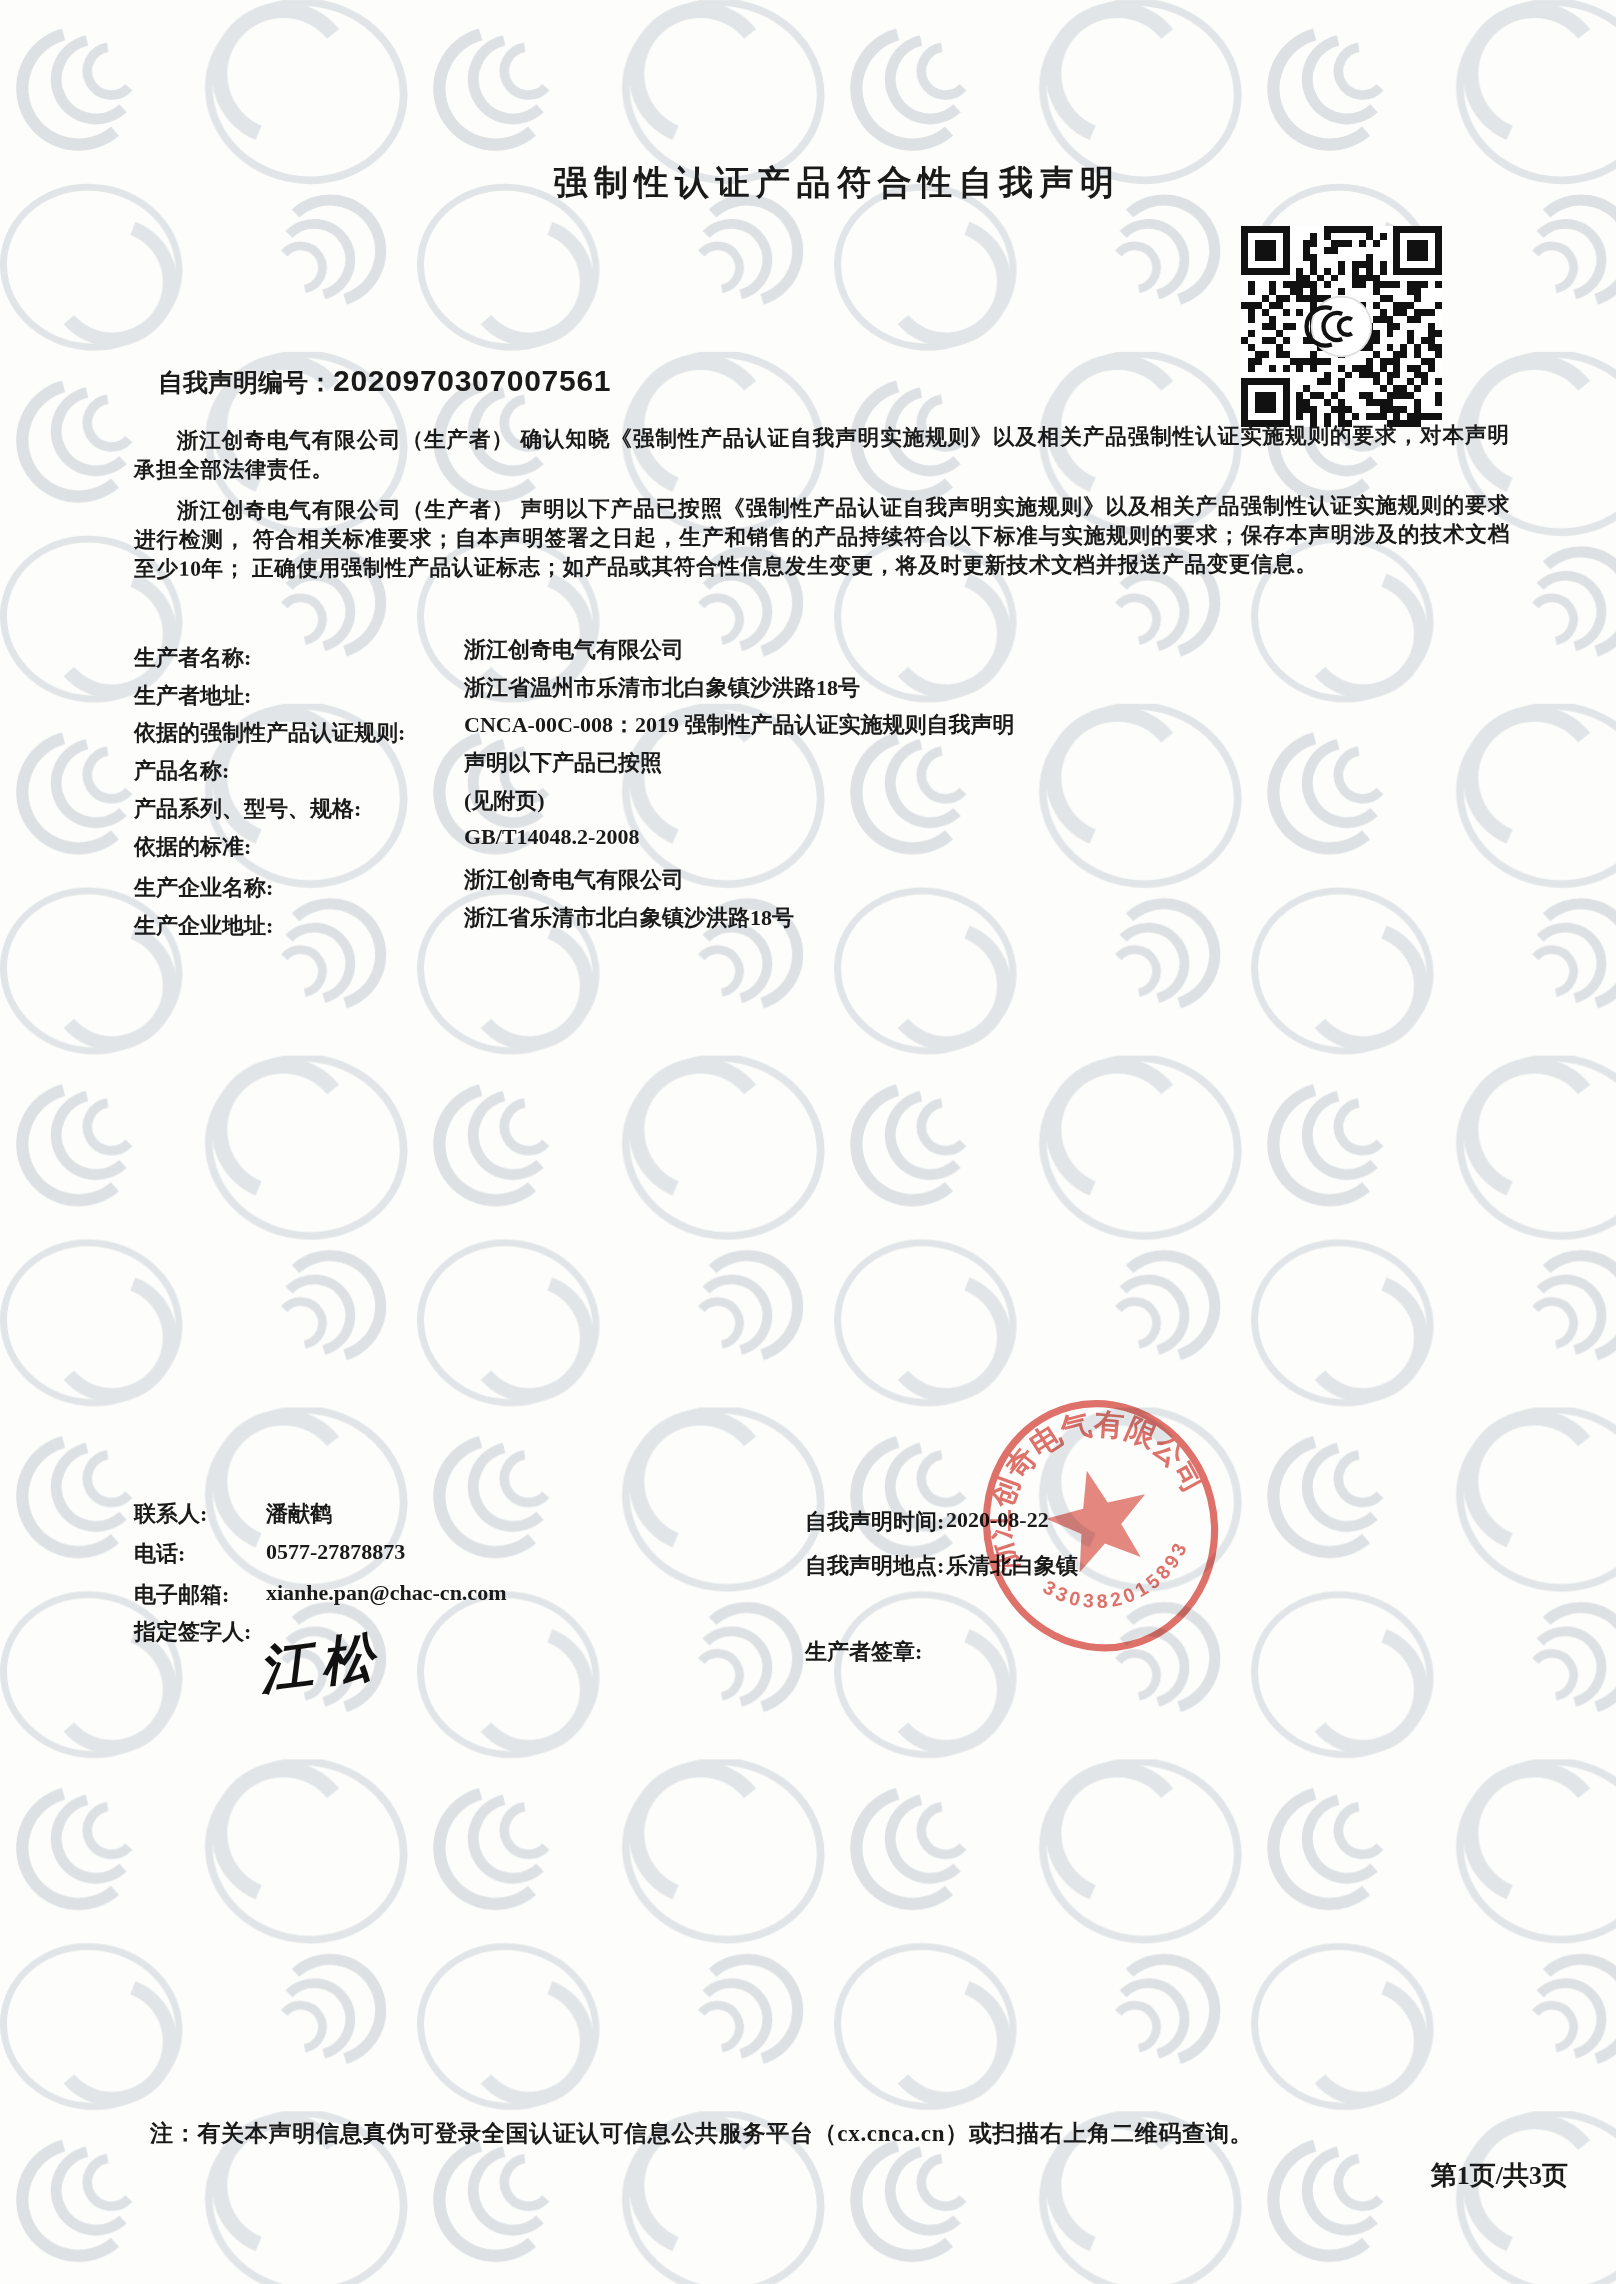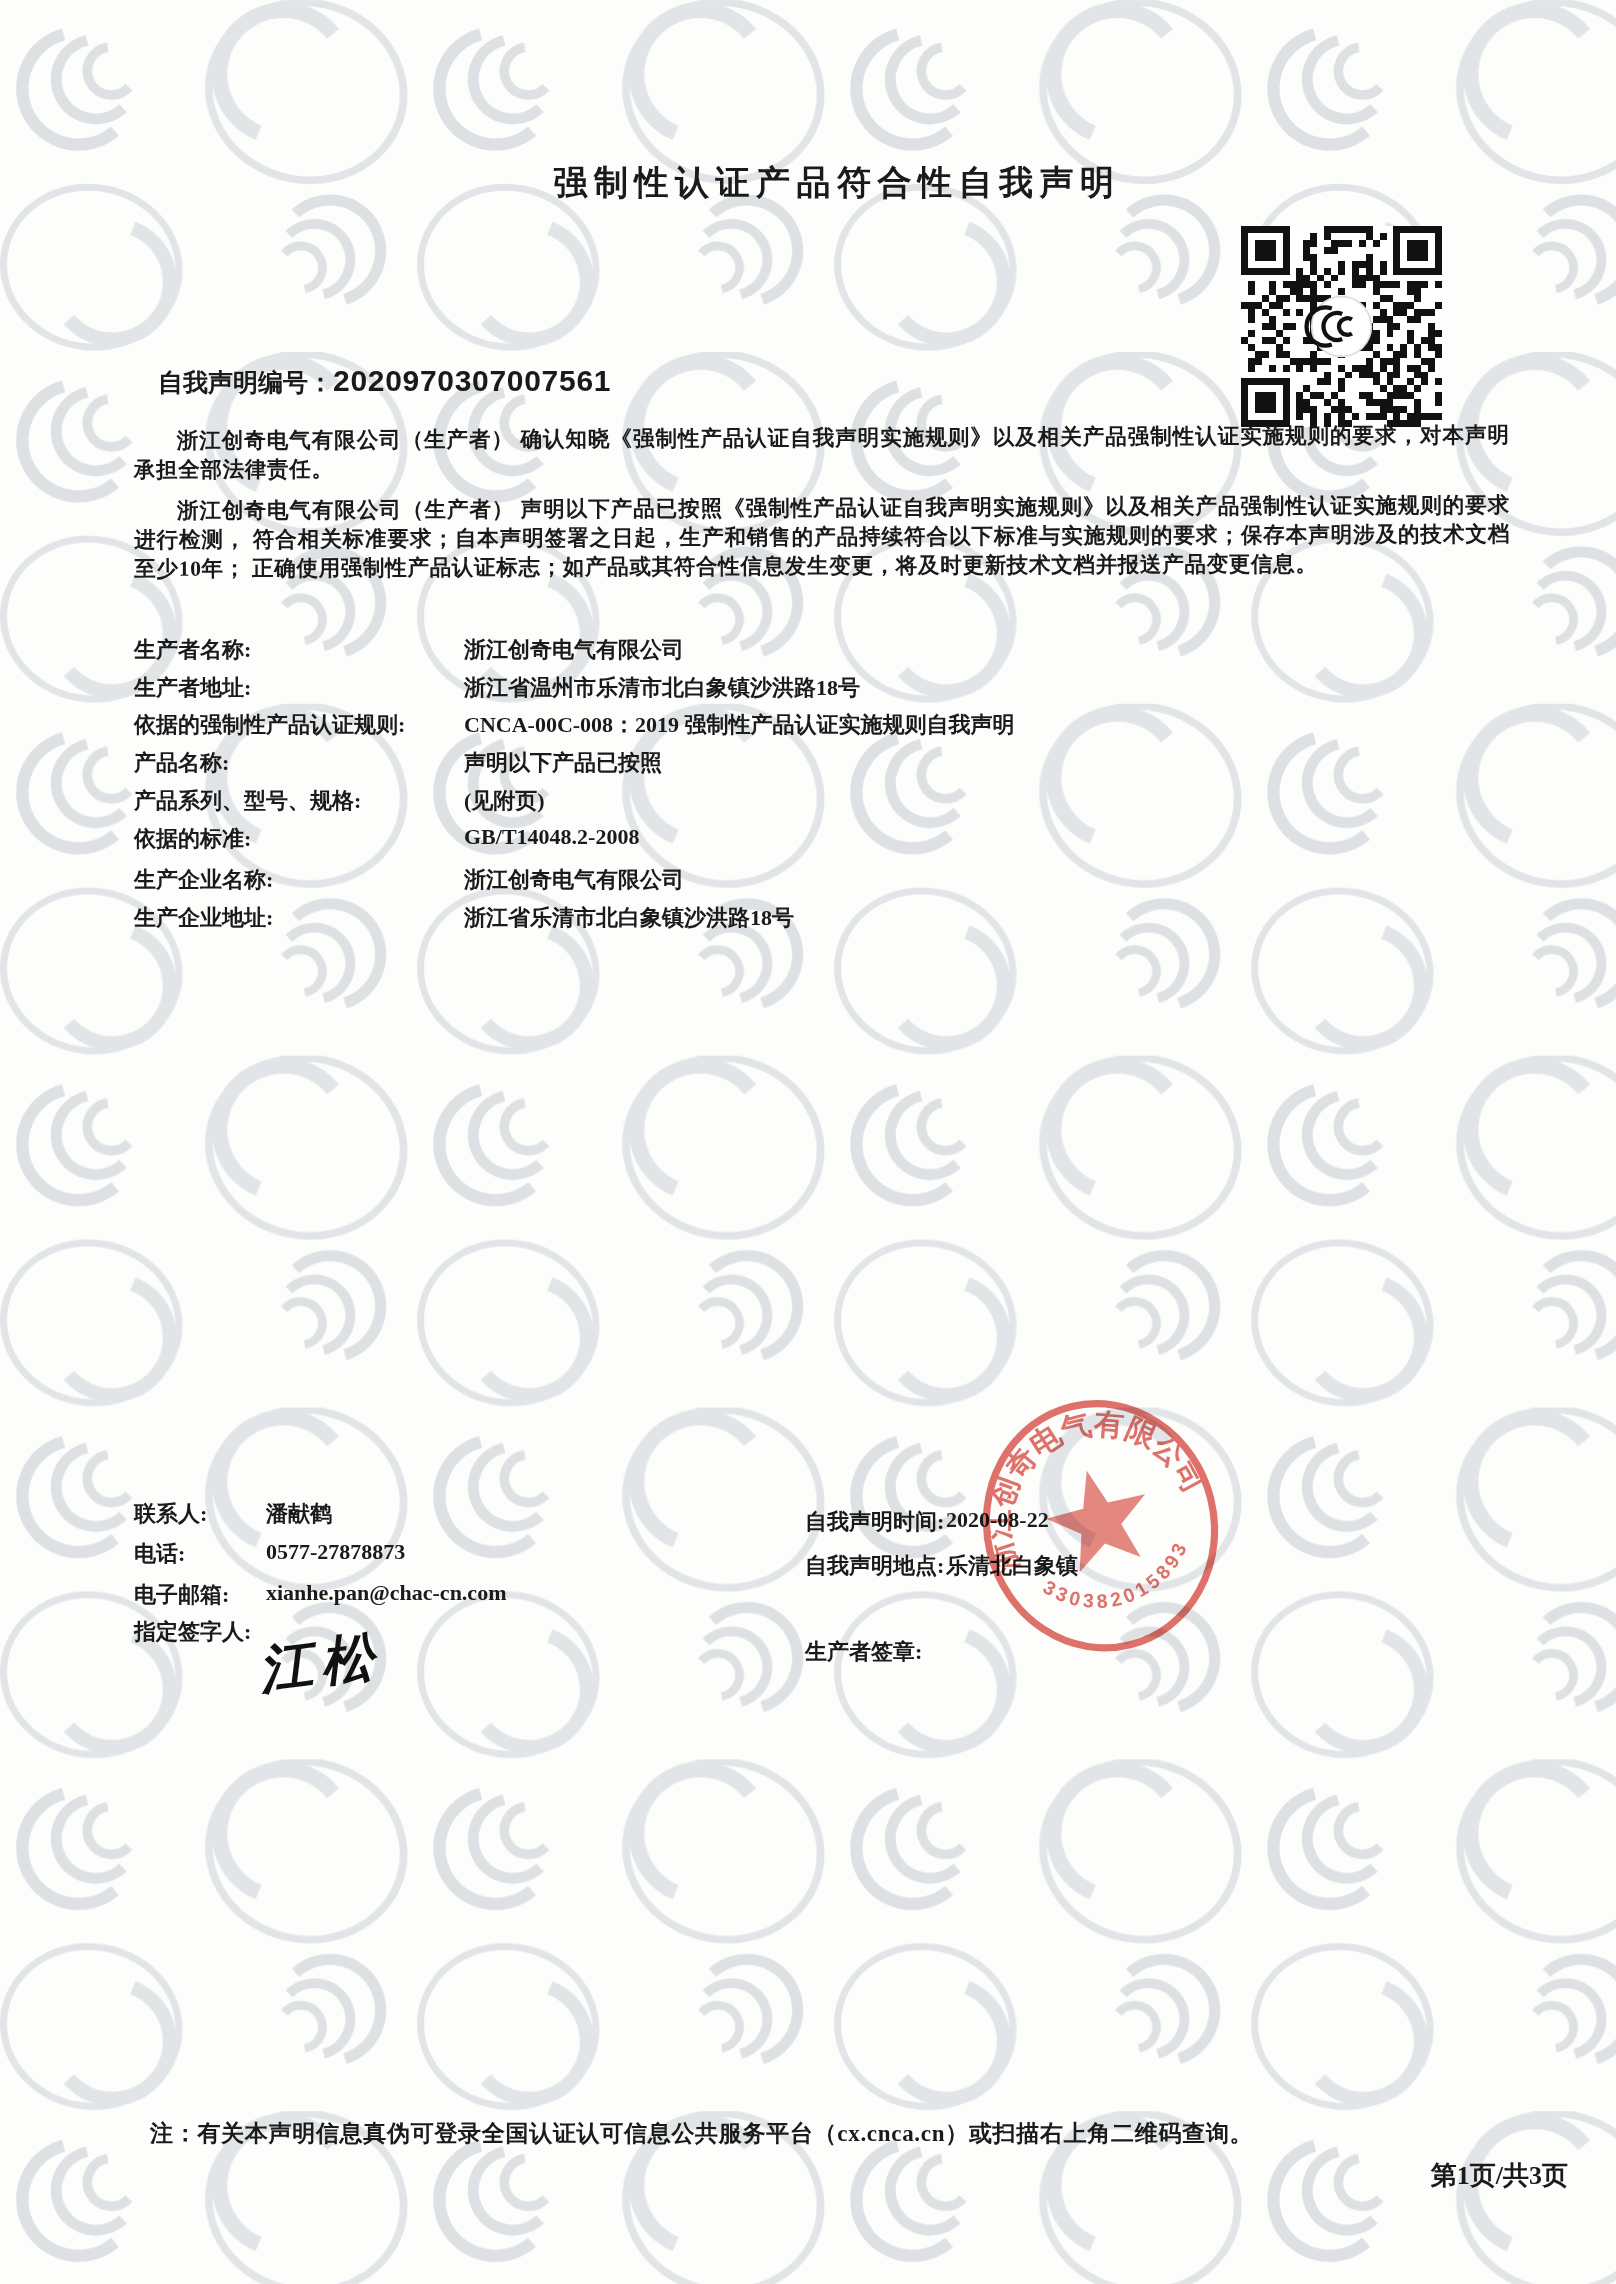--- a/index.html
+++ b/index.html
@@ -16,21 +16,21 @@
     transform:translateX(29px);
   }
   .decl-line{position:absolute;top:364px;left:158px;font-size:25px;font-weight:700;}
   .decl-line .num{font-family:"Liberation Sans","DejaVu Sans",sans-serif;font-size:30px;letter-spacing:0.7px;}
   .paras{position:absolute;top:424px;left:134px;width:1376px;transform:rotate(-0.25deg);}
   .para{
     font-size:21.5px;font-weight:600;line-height:29px;text-align:justify;
     text-indent:43px;margin:0 0 11.7px 0;letter-spacing:0.7px;
   }
   .field-row{position:absolute;left:0;width:1616px;font-size:22px;font-weight:600;}
-  .field-row .lab{position:absolute;left:134px;white-space:nowrap;}
+  .field-row .lab{position:absolute;left:134px;white-space:nowrap;margin-top:8px;}
   .field-row .val{position:absolute;left:464px;white-space:nowrap;}
   .c-row{position:absolute;font-size:22px;font-weight:600;white-space:nowrap;}
   .c-lab{left:134px;}
   .c-val{left:266px;}
   .m-lab{left:805px;}
   .m-val{left:946px;text-align:center;}
   .signature{
     position:absolute;left:259px;top:1628px;font-size:53px;font-weight:700;
     font-style:italic;transform:rotate(-7deg);letter-spacing:9px;color:#111;
   }

